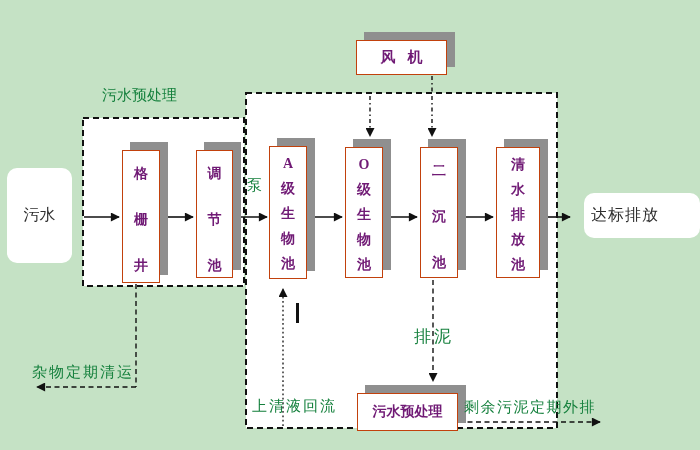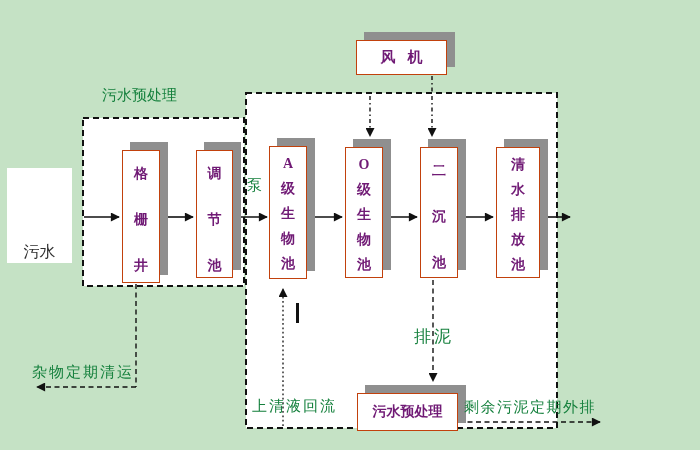--- a/index.html
+++ b/index.html
@@ -17,21 +17,21 @@
     box-sizing:border-box;
   }
   .vtank{white-space:pre-line;text-align:center;font-size:14px;font-weight:bold;}
   .t3{line-height:46px;padding-top:0px;}
   .t5{line-height:25px;padding-top:4px;}
   .hbox{display:flex;align-items:center;justify-content:center;font-size:15px;font-weight:bold;}
   .blower-text{letter-spacing:12px;padding-left:12px;}
   
   .plain{
     position:absolute;z-index:2;background:#ffffff;color:#2e2e2e;
-    display:flex;align-items:flex-end;font-size:16px;box-sizing:border-box;
+    display:flex;align-items:center;font-size:16px;box-sizing:border-box;border-radius:10px;
   }
   .center{justify-content:center;}
   
   .lbl{
     position:absolute;z-index:3;color:#15803d;font-size:15px;
     white-space:nowrap;line-height:1.15;
   }
 </style>
 </head>
 <body>
@@ -74,20 +74,23 @@
       <line x1="136" y1="284" x2="136" y2="387"></line>
       <line x1="136" y1="387" x2="37" y2="387" marker-end="url(#ah)"></line>
     </g>
 
     <line x1="459" y1="422" x2="600" y2="422" stroke="#111" stroke-width="1.5" stroke-dasharray="5 3.5" marker-end="url(#ah)"></line>
   </svg>
 
   <div class="plain center" style="left:7px;top:168px;width:65px;height:95px;">
     <span>污水</span>
   </div>
+  <div class="plain" style="left:584px;top:193px;width:116px;height:45px;padding-left:7px;letter-spacing:1px;">
+    <span>达标排放</span>
+  </div>
 
   <div class="box hbox" style="left:356px;top:40px;width:91px;height:35px;">
     <span class="blower-text">风机</span>
   </div>
 
   <div class="box vtank t3" style="left:122px;top:150px;width:38px;height:133px;">格
 栅
 井</div>
 
   <div class="box vtank t3" style="left:196px;top:150px;width:37px;height:128px;">调

